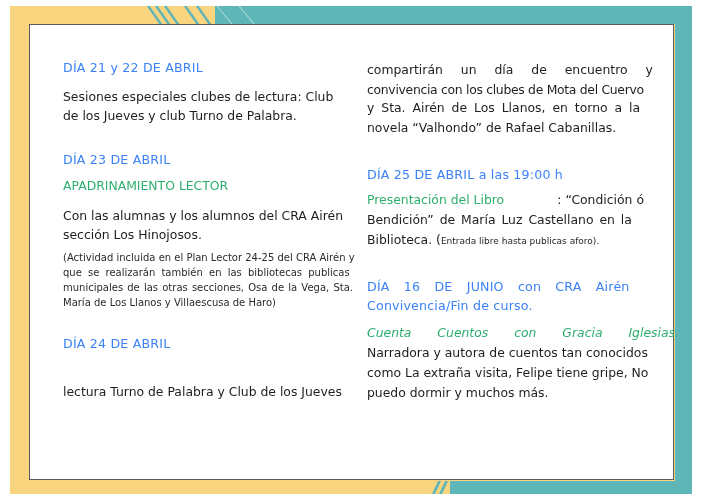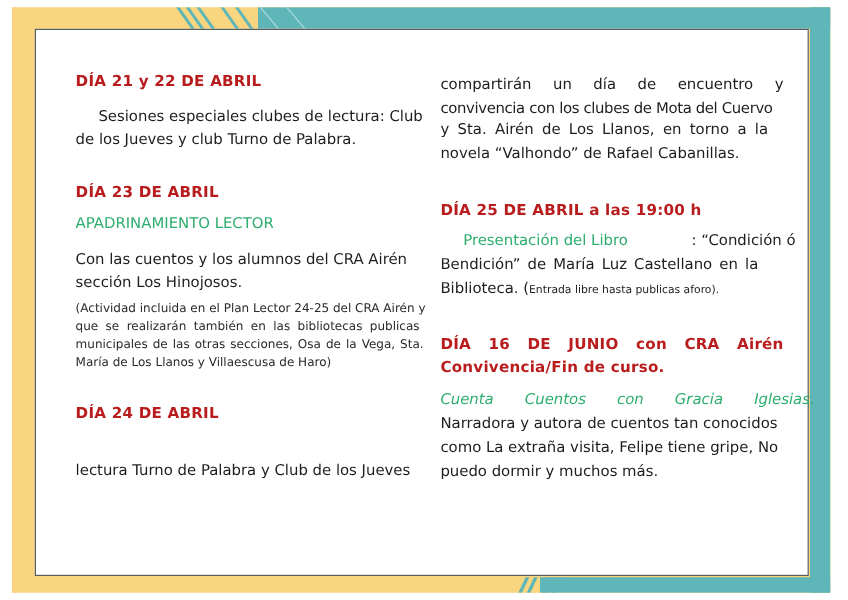--- a/index.html
+++ b/index.html
@@ -31,22 +31,22 @@
     position: absolute; bottom: 0; width: 3px; height: 13px; background: #5FB6B8; transform: skewX(-25deg);
   }
   .panel {
     position: absolute; left: 29px; top: 24px; width: 645px; height: 456px;
     background: #ffffff; border: 1px solid #555d5f; box-sizing: border-box;
   }
   .col { position: absolute; }
   .col-left { left: 63px; width: 277px; }
   .col-right { left: 367px; width: 277px; }
   .t { position: absolute; left: 0; width: 100%; white-space: nowrap; font-size: 12.4px; line-height: 20px; color: #1e1e1e; }
-  .j { display: flex; justify-content: space-between; margin-left: 19px; }
-  .head { color: #b91c1c; font-weight: bold; font-size: 12.6px; letter-spacing: 0.2px; }
+  .j { display: flex; justify-content: space-between; }
+  .head { color: #3b82f6; font-weight: normal; font-size: 12.6px; letter-spacing: 0.2px; }
   .green { color: #2EAE6E; }
   .small { font-size: 10px; line-height: 15px; color: #2a2a2a; }
   .tiny { font-size: 9px; }
   .italic { font-style: italic; }
 </style>
 </head>
 <body>
 
 <div class="frame">
   <div class="frame-teal-top"></div>
@@ -69,21 +69,21 @@
 
 <div class="col col-left" style="top:0;">
   <div class="t head" style="top:58px">DÍA 21 y 22 DE ABRIL</div>
   <div class="t j" style="top:87px">
       <span>Sesiones especiales clubes de lectura: Club</span>
     </div>
   <div class="t" style="top:106px">de los Jueves y club Turno de Palabra.</div>
 
   <div class="t head" style="top:150px">DÍA 23 DE ABRIL</div>
   <div class="t green" style="top:176px">APADRINAMIENTO LECTOR</div>
-  <div class="t" style="top:206px">Con las cuentos y los alumnos del CRA Airén</div>
+  <div class="t" style="top:206px">Con las alumnas y los alumnos del CRA Airén</div>
   <div class="t" style="top:225px">sección Los Hinojosos.</div>
   <div class="t small" style="top:250px">(Actividad incluida en el Plan Lector 24-25 del CRA Airén y</div>
   <div class="t small" style="top:265px;word-spacing:3px">que se realizarán también en las bibliotecas publicas</div>
   <div class="t small" style="top:280px;word-spacing:1px">municipales de las otras secciones, Osa de la Vega, Sta.</div>
   <div class="t small" style="top:295px">María de Los Llanos y Villaescusa de Haro)</div>
 
   <div class="t head" style="top:334px">DÍA 24 DE ABRIL</div>
   <div class="t j" style="top:362px">
   </div>
   <div class="t" style="top:382px">lectura Turno de Palabra y Club de los Jueves</div>

